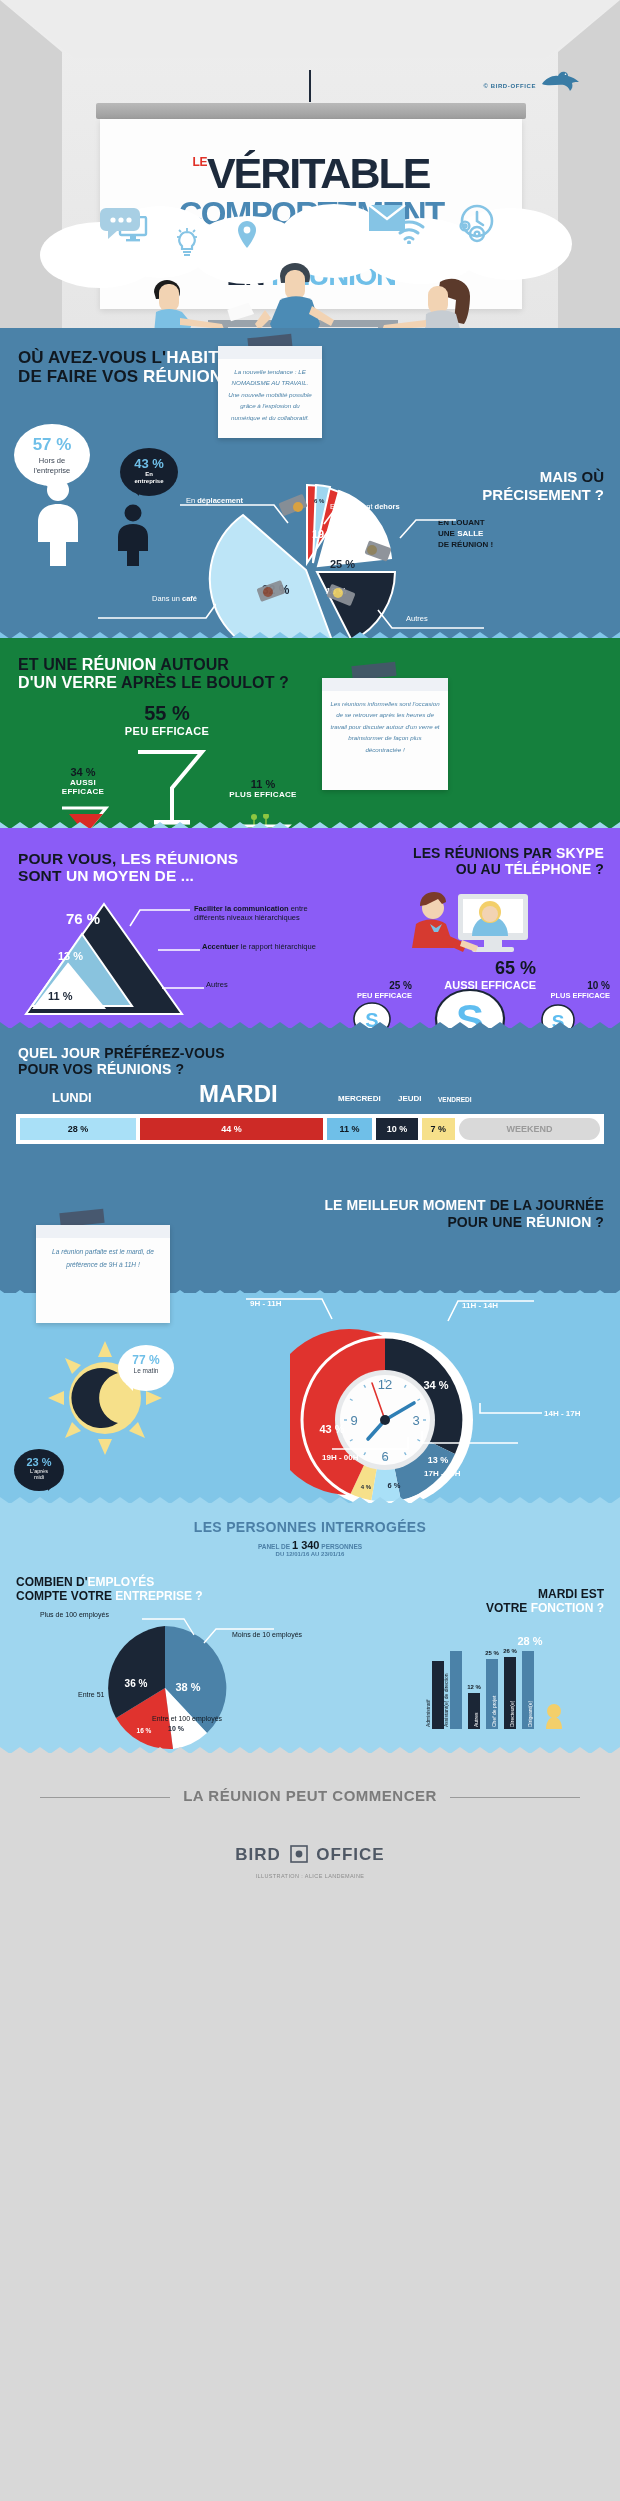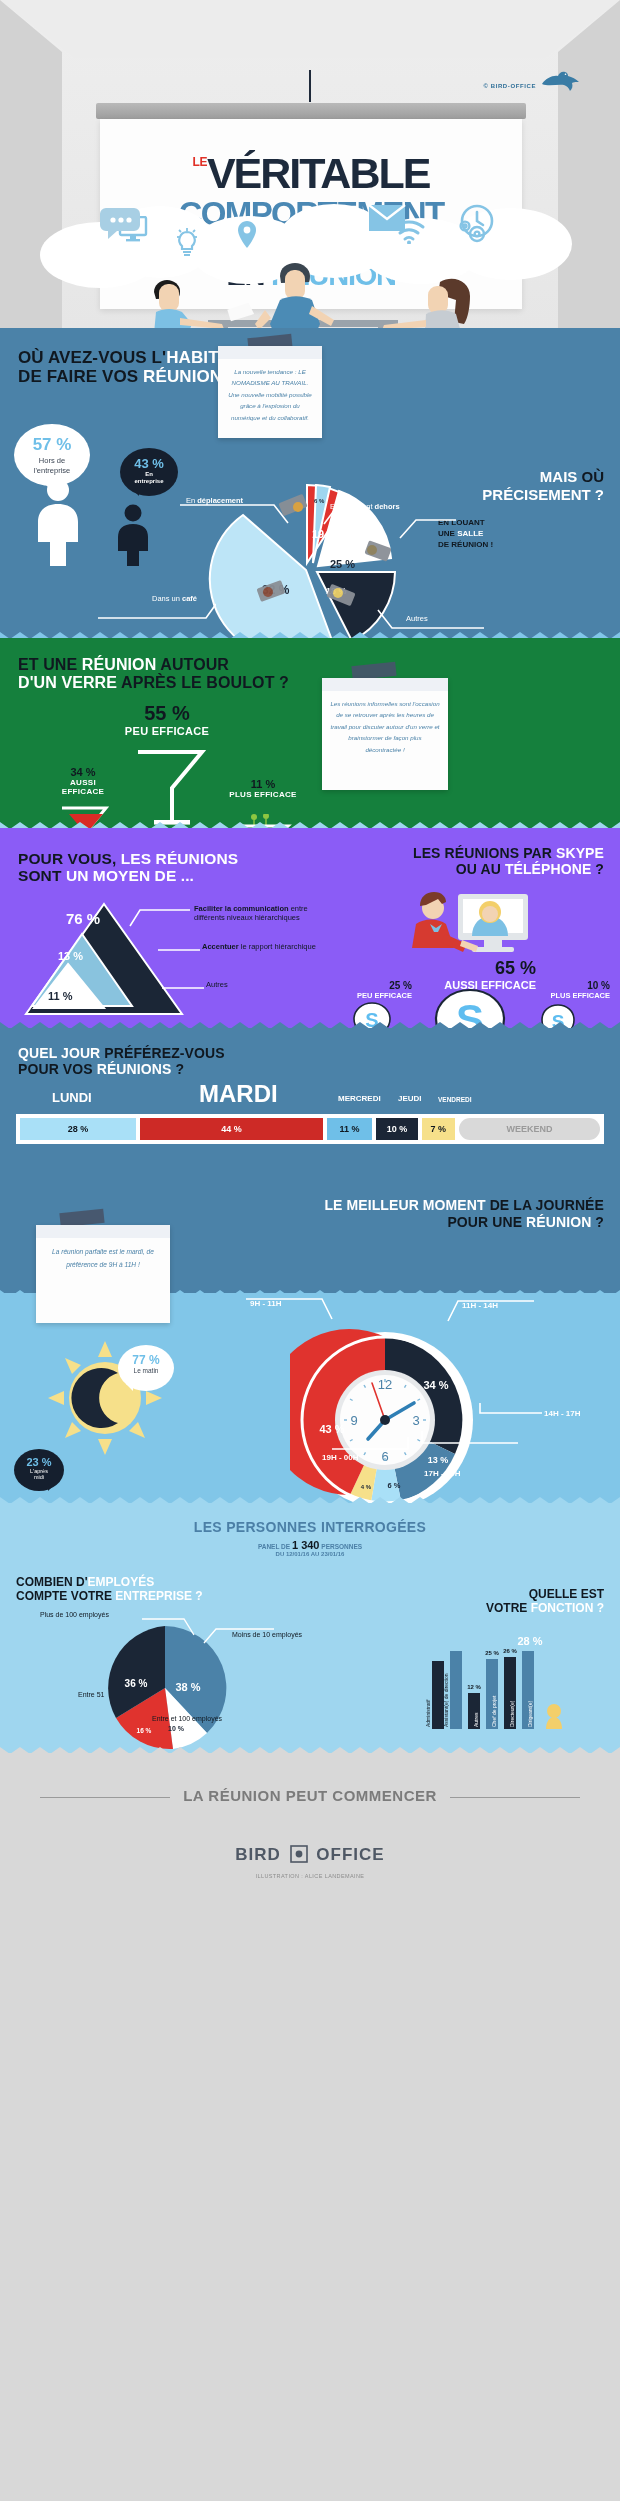--- a/index.html
+++ b/index.html
@@ -679,21 +679,21 @@
       <span>PANEL DE </span><span class="n">1 340</span><span> PERSONNES</span>
     </div>
     <div class="dates">DU 12/01/16 AU 23/01/16</div>
 
     <h3 class="q" style="position:absolute;left:16px;top:72px;font-size:12px;">
       <span class="hl-d">COMBIEN D'</span><span class="hl-w">EMPLOYÉS</span><br>
       <span class="hl-d">COMPTE VOTRE </span><span class="hl-w">ENTREPRISE ?</span>
     </h3>
 
     <h3 class="q" style="position:absolute;right:16px;top:84px;text-align:right;font-size:12px;">
-      <span class="hl-d">QUELLE EST</span><br>
+      <span class="hl-d">MARDI EST</span><br>
       <span class="hl-d">VOTRE </span><span class="hl-w">FONCTION ?</span>
     </h3>
 
     <svg style="position:absolute;left:100px;top:120px;" width="130" height="130" viewBox="0 0 130 130">
 
       <path d="M65 65 L65 3 A62 62 0 0 1 107 110 Z" fill="#4b82a8"></path>
 
       <path d="M65 65 L107 110 A62 62 0 0 1 73 126 Z" fill="#ffffff"></path>
 
       <path d="M65 65 L73 126 A62 62 0 0 1 16 95 Z" fill="#e0332e"></path>

